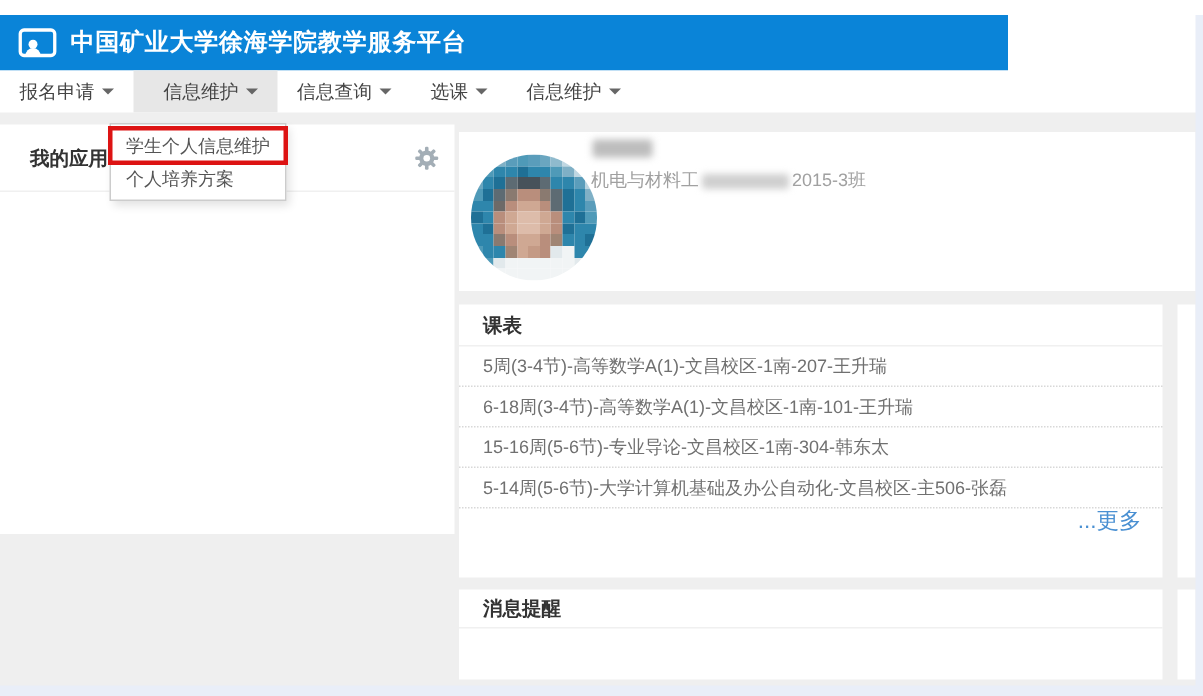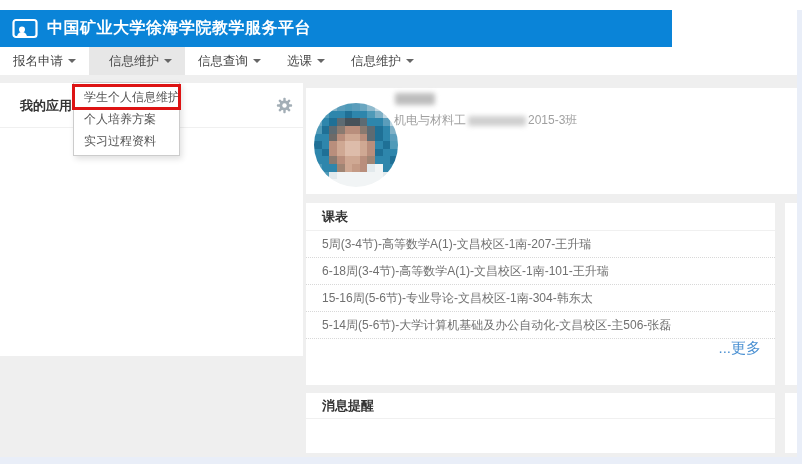--- a/index.html
+++ b/index.html
@@ -54,21 +54,21 @@
   .messages-panel { position:absolute; left:306px; top:393px; width:469px; height:60px; background:#fff; }
   .messages-panel .panel-header { height:26px; line-height:26px; }
 
   .right-sliver-top { position:absolute; left:785px; top:203px; width:12px; height:182px; background:#fff; }
   .right-sliver-bottom { position:absolute; left:785px; top:393px; width:12px; height:60px; background:#fff; }
 
   .edge-right { position:absolute; left:797px; top:10px; width:5px; height:454px; background:#e9eef8; }
   .edge-bottom { position:absolute; left:0; top:457px; width:802px; height:7px; background:#e9eef8; }
 
   
-  .dropdown { position:absolute; left:73px; top:82px; width:107px; background:#fff;
+  .dropdown { position:absolute; left:73px; top:82px; width:118px; background:#fff;
               border:1px solid #ccc; box-shadow:2px 3px 6px rgba(0,0,0,.12); z-index:20;
               padding:3px 0; }
   .dropdown-item { height:22px; line-height:22px; padding-left:10px; font-size:12px; color:#555;
                    cursor:pointer; white-space:nowrap; }
   .highlight-box { position:absolute; left:-2px; top:1px; right:-2px; height:26px;
                    border:3px solid #dd1313; pointer-events:none; }
 </style>
 </head>
 <body>
 
@@ -274,17 +274,16 @@
   </div>
 
   <div class="right-sliver-top"></div>
   <div class="right-sliver-bottom"></div>
   <div class="edge-right"></div>
   <div class="edge-bottom"></div>
 
   <div class="dropdown">
     <div class="dropdown-item">学生个人信息维护</div>
     <div class="dropdown-item">个人培养方案</div>
-    <div class="dropdown-item">实习过程资料</div>
     <div class="highlight-box"></div>
   </div>
 
 </div>
 
 </body></html>

